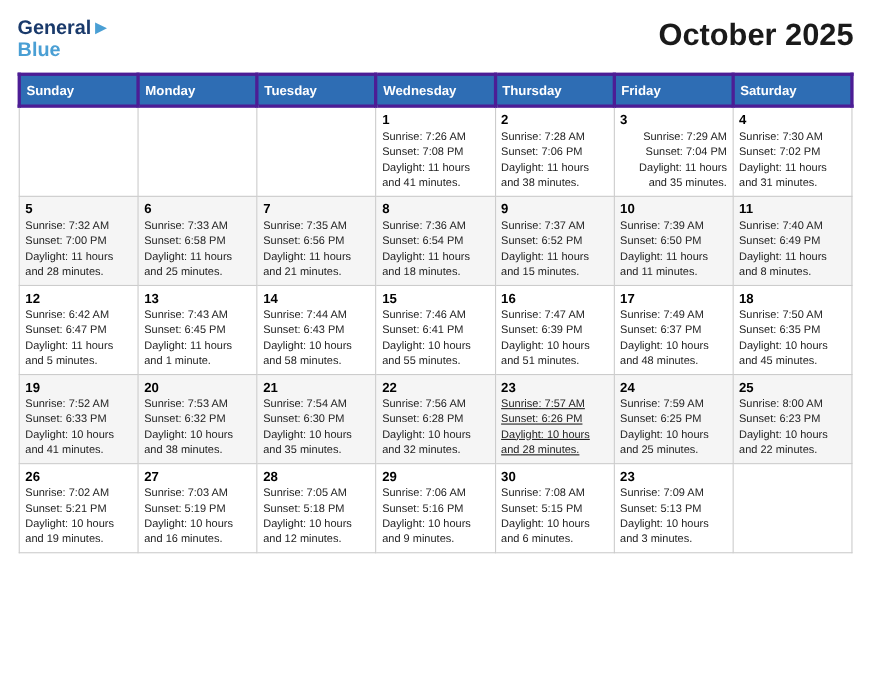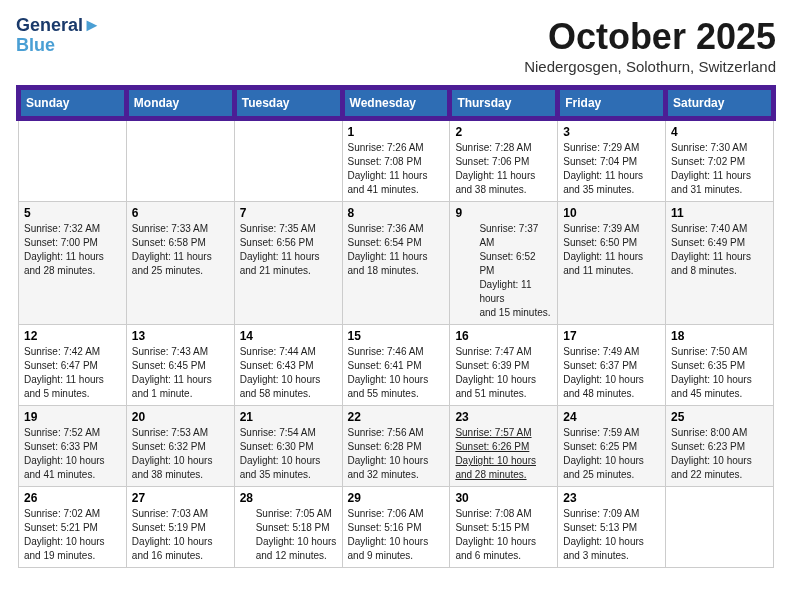--- a/index.html
+++ b/index.html
@@ -17,40 +17,40 @@
       margin-bottom: 10px;
     }
     .logo {
       display: flex;
       align-items: center;
     }
     .title-block {
       text-align: right;
     }
     .month-title {
-      font-size: 36px;
+      font-size: 28px;
       font-weight: bold;
       color: #1a1a1a;
     }
     .location {
       font-size: 15px;
       color: #333;
     }
     .calendar {
       width: 100%;
       border-collapse: collapse;
       font-size: 11px;
     }
     .calendar th {
       background: #2e6db4;
       color: #fff;
       text-align: left;
       padding: 6px 5px;
       font-size: 12px;
-      border: 5px solid #4c1d95;
+      border: 3px solid #4c1d95;
     }
     .calendar td {
       border: 1px solid #ccc;
       vertical-align: top;
       padding: 4px 5px;
       width: calc(100%/7);
       min-height: 80px;
       height: 80px;
     }
     .day-number {
@@ -86,21 +86,20 @@
       <div style="display:flex;align-items:center;">
         <div style="font-size:18px;font-weight:bold;color:#1a3a6b;line-height:1.1;">
           General<span style="color:#4a9fd4;">►</span><br>
           <span style="color:#4a9fd4;">Blue</span>
         </div>
       </div>
     </div>
   </div>
   <div class="title-block">
     <div class="month-title">October 2025</div>
-    <div class="location">Niedergosgen, Solothurn, Switzerland</div>
   </div>
 </div>
 
 <table class="calendar">
   <thead>
     <tr>
     <th>Sunday</th>
         <th>Monday</th>
         <th>Tuesday</th>
         <th>Wednesday</th>
@@ -123,21 +122,21 @@
         </td>
         <td>
           <span class="day-number">2</span>
           <div class="day-info" style="white-space: pre-line;">Sunrise: 7:28 AM
 Sunset: 7:06 PM
 Daylight: 11 hours
 and 38 minutes.</div>
         </td>
         <td>
           <span class="day-number">3</span>
-          <div class="day-info" style="white-space: pre-line;">Sunrise: 7:29 AM
+          <div class="day-info" style="white-space: pre-line; text-align: right;">Sunrise: 7:29 AM
 Sunset: 7:04 PM
 Daylight: 11 hours
 and 35 minutes.</div>
         </td>
         <td>
           <span class="day-number">4</span>
           <div class="day-info" style="white-space: pre-line;">Sunrise: 7:30 AM
 Sunset: 7:02 PM
 Daylight: 11 hours
 and 31 minutes.</div>
@@ -167,21 +166,21 @@
         </td>
         <td>
           <span class="day-number">8</span>
           <div class="day-info" style="white-space: pre-line;">Sunrise: 7:36 AM
 Sunset: 6:54 PM
 Daylight: 11 hours
 and 18 minutes.</div>
         </td>
         <td>
           <span class="day-number">9</span>
-          <div class="day-info" style="white-space: pre-line; margin-left: 24px;">Sunrise: 7:37 AM
+          <div class="day-info" style="white-space: pre-line;">Sunrise: 7:37 AM
 Sunset: 6:52 PM
 Daylight: 11 hours
 and 15 minutes.</div>
         </td>
         <td>
           <span class="day-number">10</span>
           <div class="day-info" style="white-space: pre-line;">Sunrise: 7:39 AM
 Sunset: 6:50 PM
 Daylight: 11 hours
 and 11 minutes.</div>
@@ -190,21 +189,21 @@
           <span class="day-number">11</span>
           <div class="day-info" style="white-space: pre-line;">Sunrise: 7:40 AM
 Sunset: 6:49 PM
 Daylight: 11 hours
 and 8 minutes.</div>
         </td>
       </tr>
       <tr>
         <td>
           <span class="day-number">12</span>
-          <div class="day-info" style="white-space: pre-line;">Sunrise: 7:42 AM
+          <div class="day-info" style="white-space: pre-line;">Sunrise: 6:42 AM
 Sunset: 6:47 PM
 Daylight: 11 hours
 and 5 minutes.</div>
         </td>
         <td>
           <span class="day-number">13</span>
           <div class="day-info" style="white-space: pre-line;">Sunrise: 7:43 AM
 Sunset: 6:45 PM
 Daylight: 11 hours
 and 1 minute.</div>
@@ -306,21 +305,21 @@
         </td>
         <td>
           <span class="day-number">27</span>
           <div class="day-info" style="white-space: pre-line;">Sunrise: 7:03 AM
 Sunset: 5:19 PM
 Daylight: 10 hours
 and 16 minutes.</div>
         </td>
         <td>
           <span class="day-number">28</span>
-          <div class="day-info" style="white-space: pre-line; margin-left: 16px;">Sunrise: 7:05 AM
+          <div class="day-info" style="white-space: pre-line;">Sunrise: 7:05 AM
 Sunset: 5:18 PM
 Daylight: 10 hours
 and 12 minutes.</div>
         </td>
         <td>
           <span class="day-number">29</span>
           <div class="day-info" style="white-space: pre-line;">Sunrise: 7:06 AM
 Sunset: 5:16 PM
 Daylight: 10 hours
 and 9 minutes.</div>

